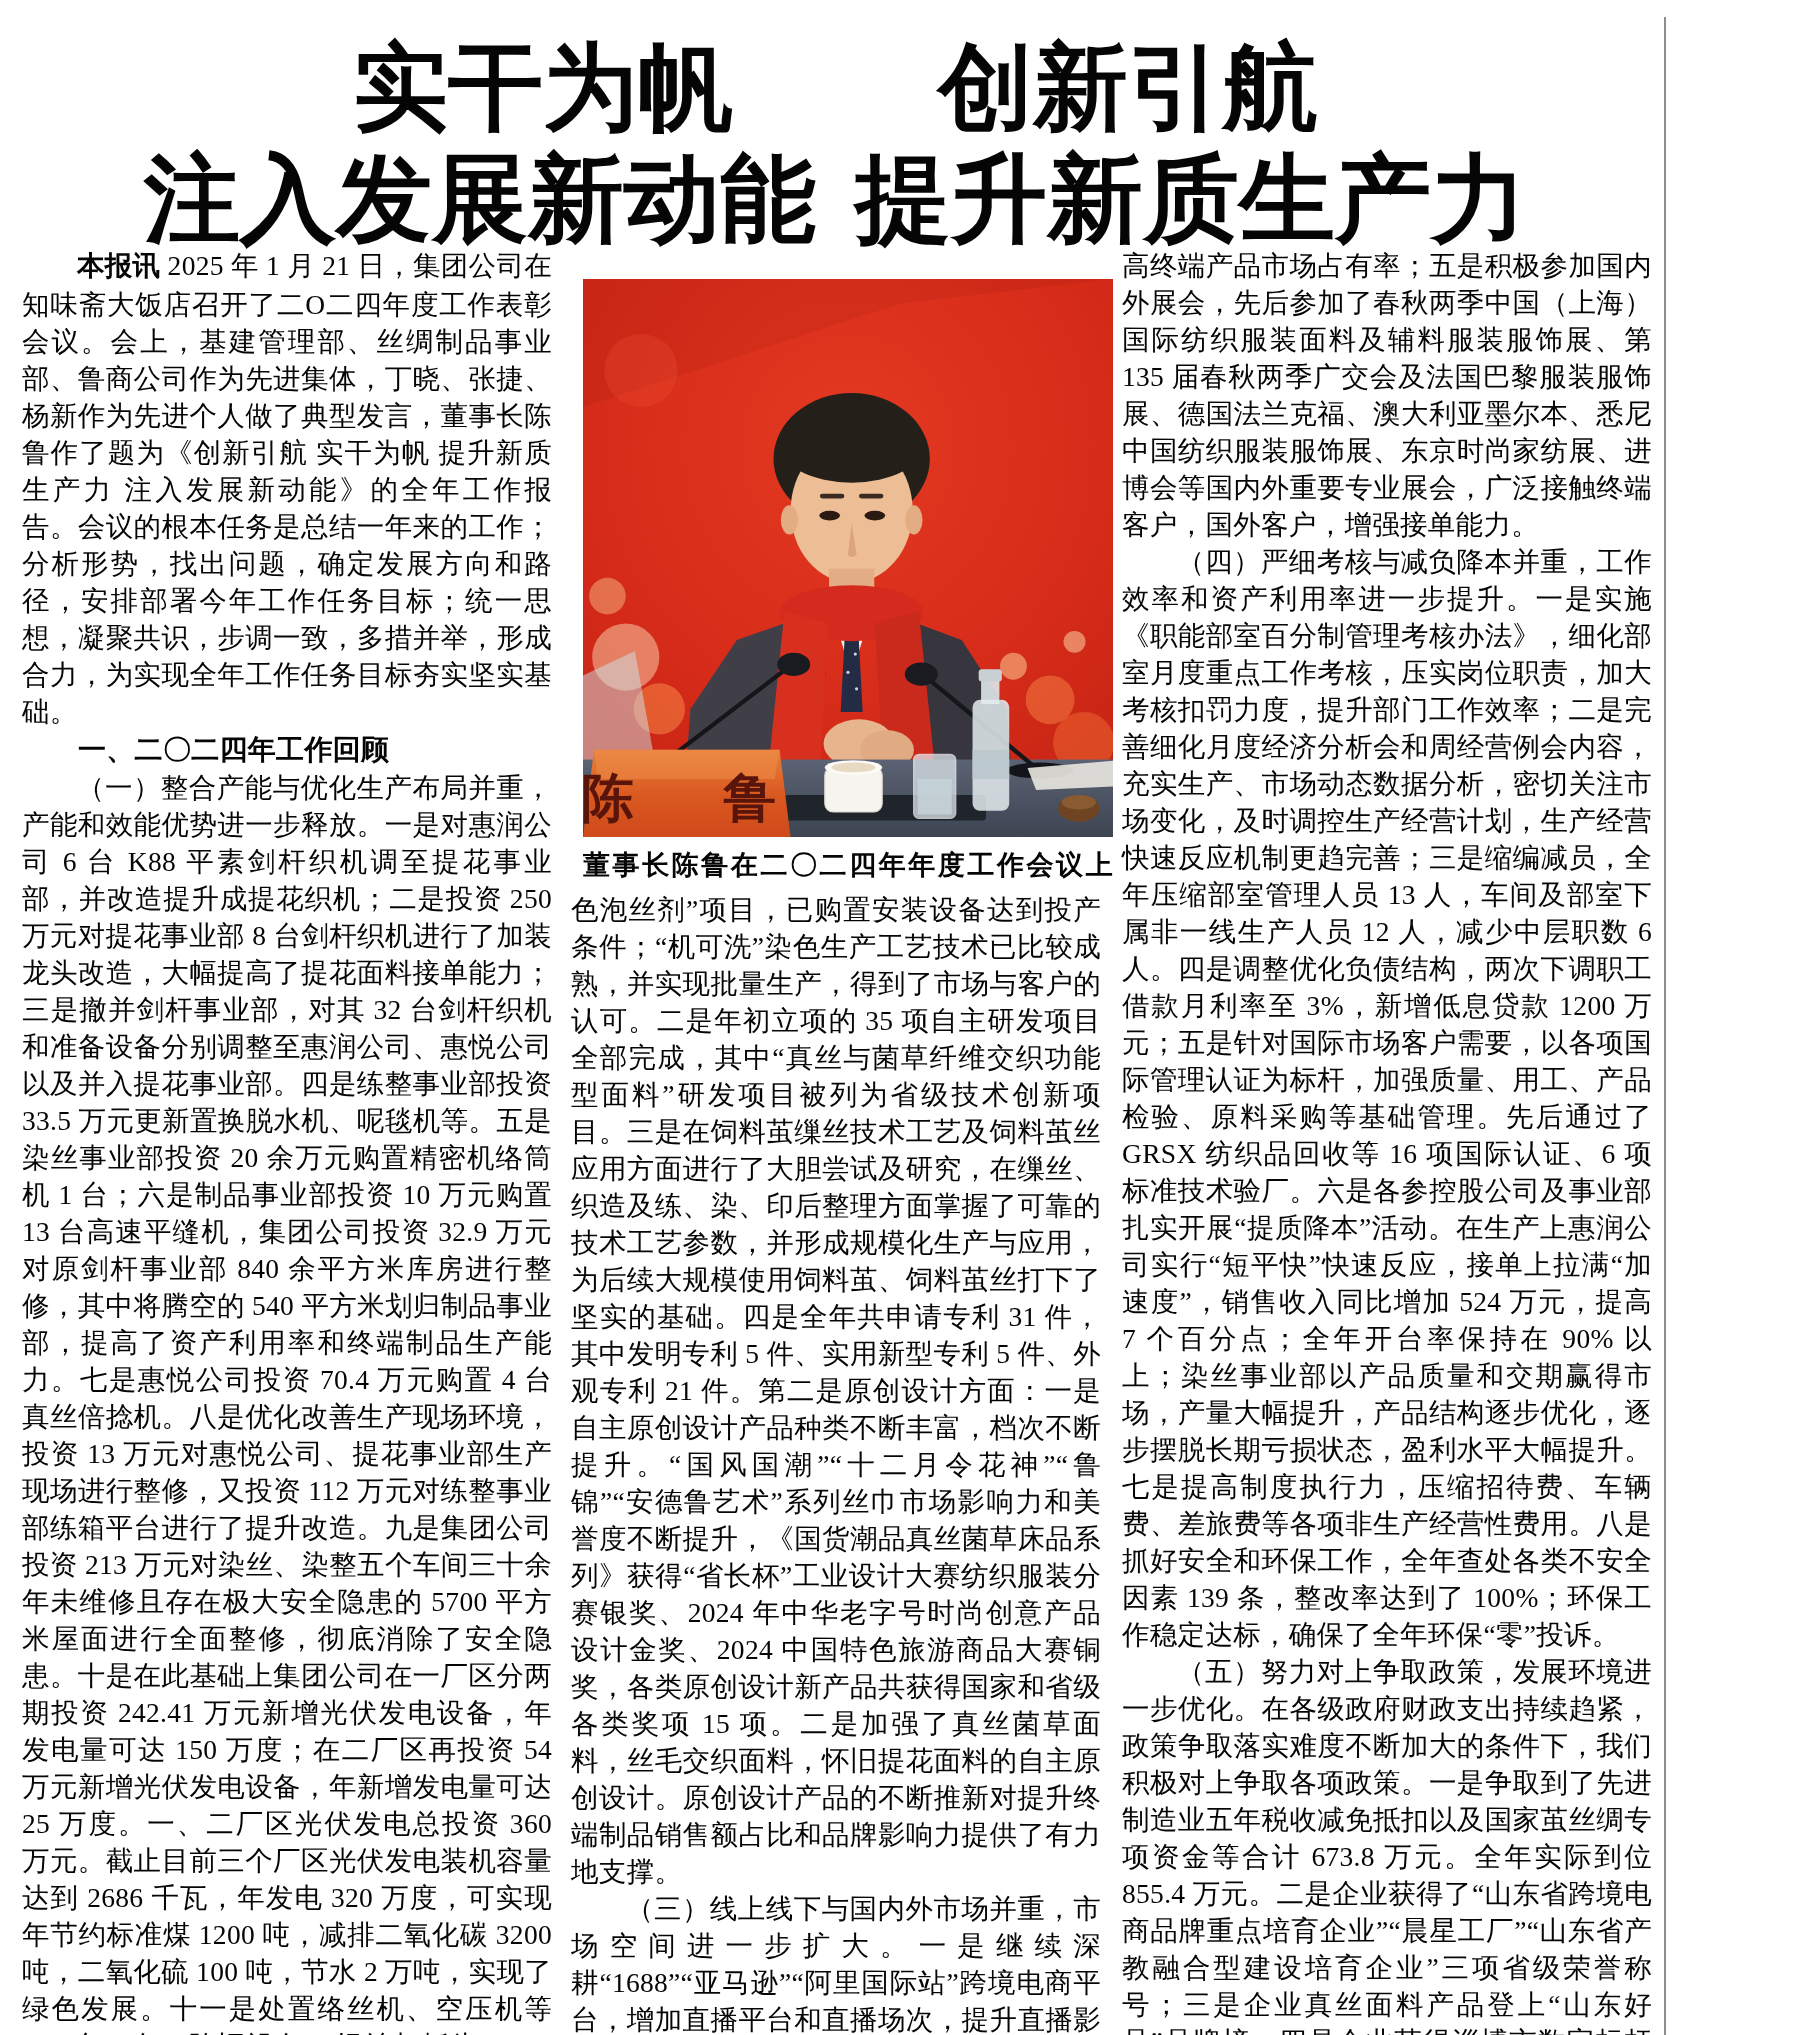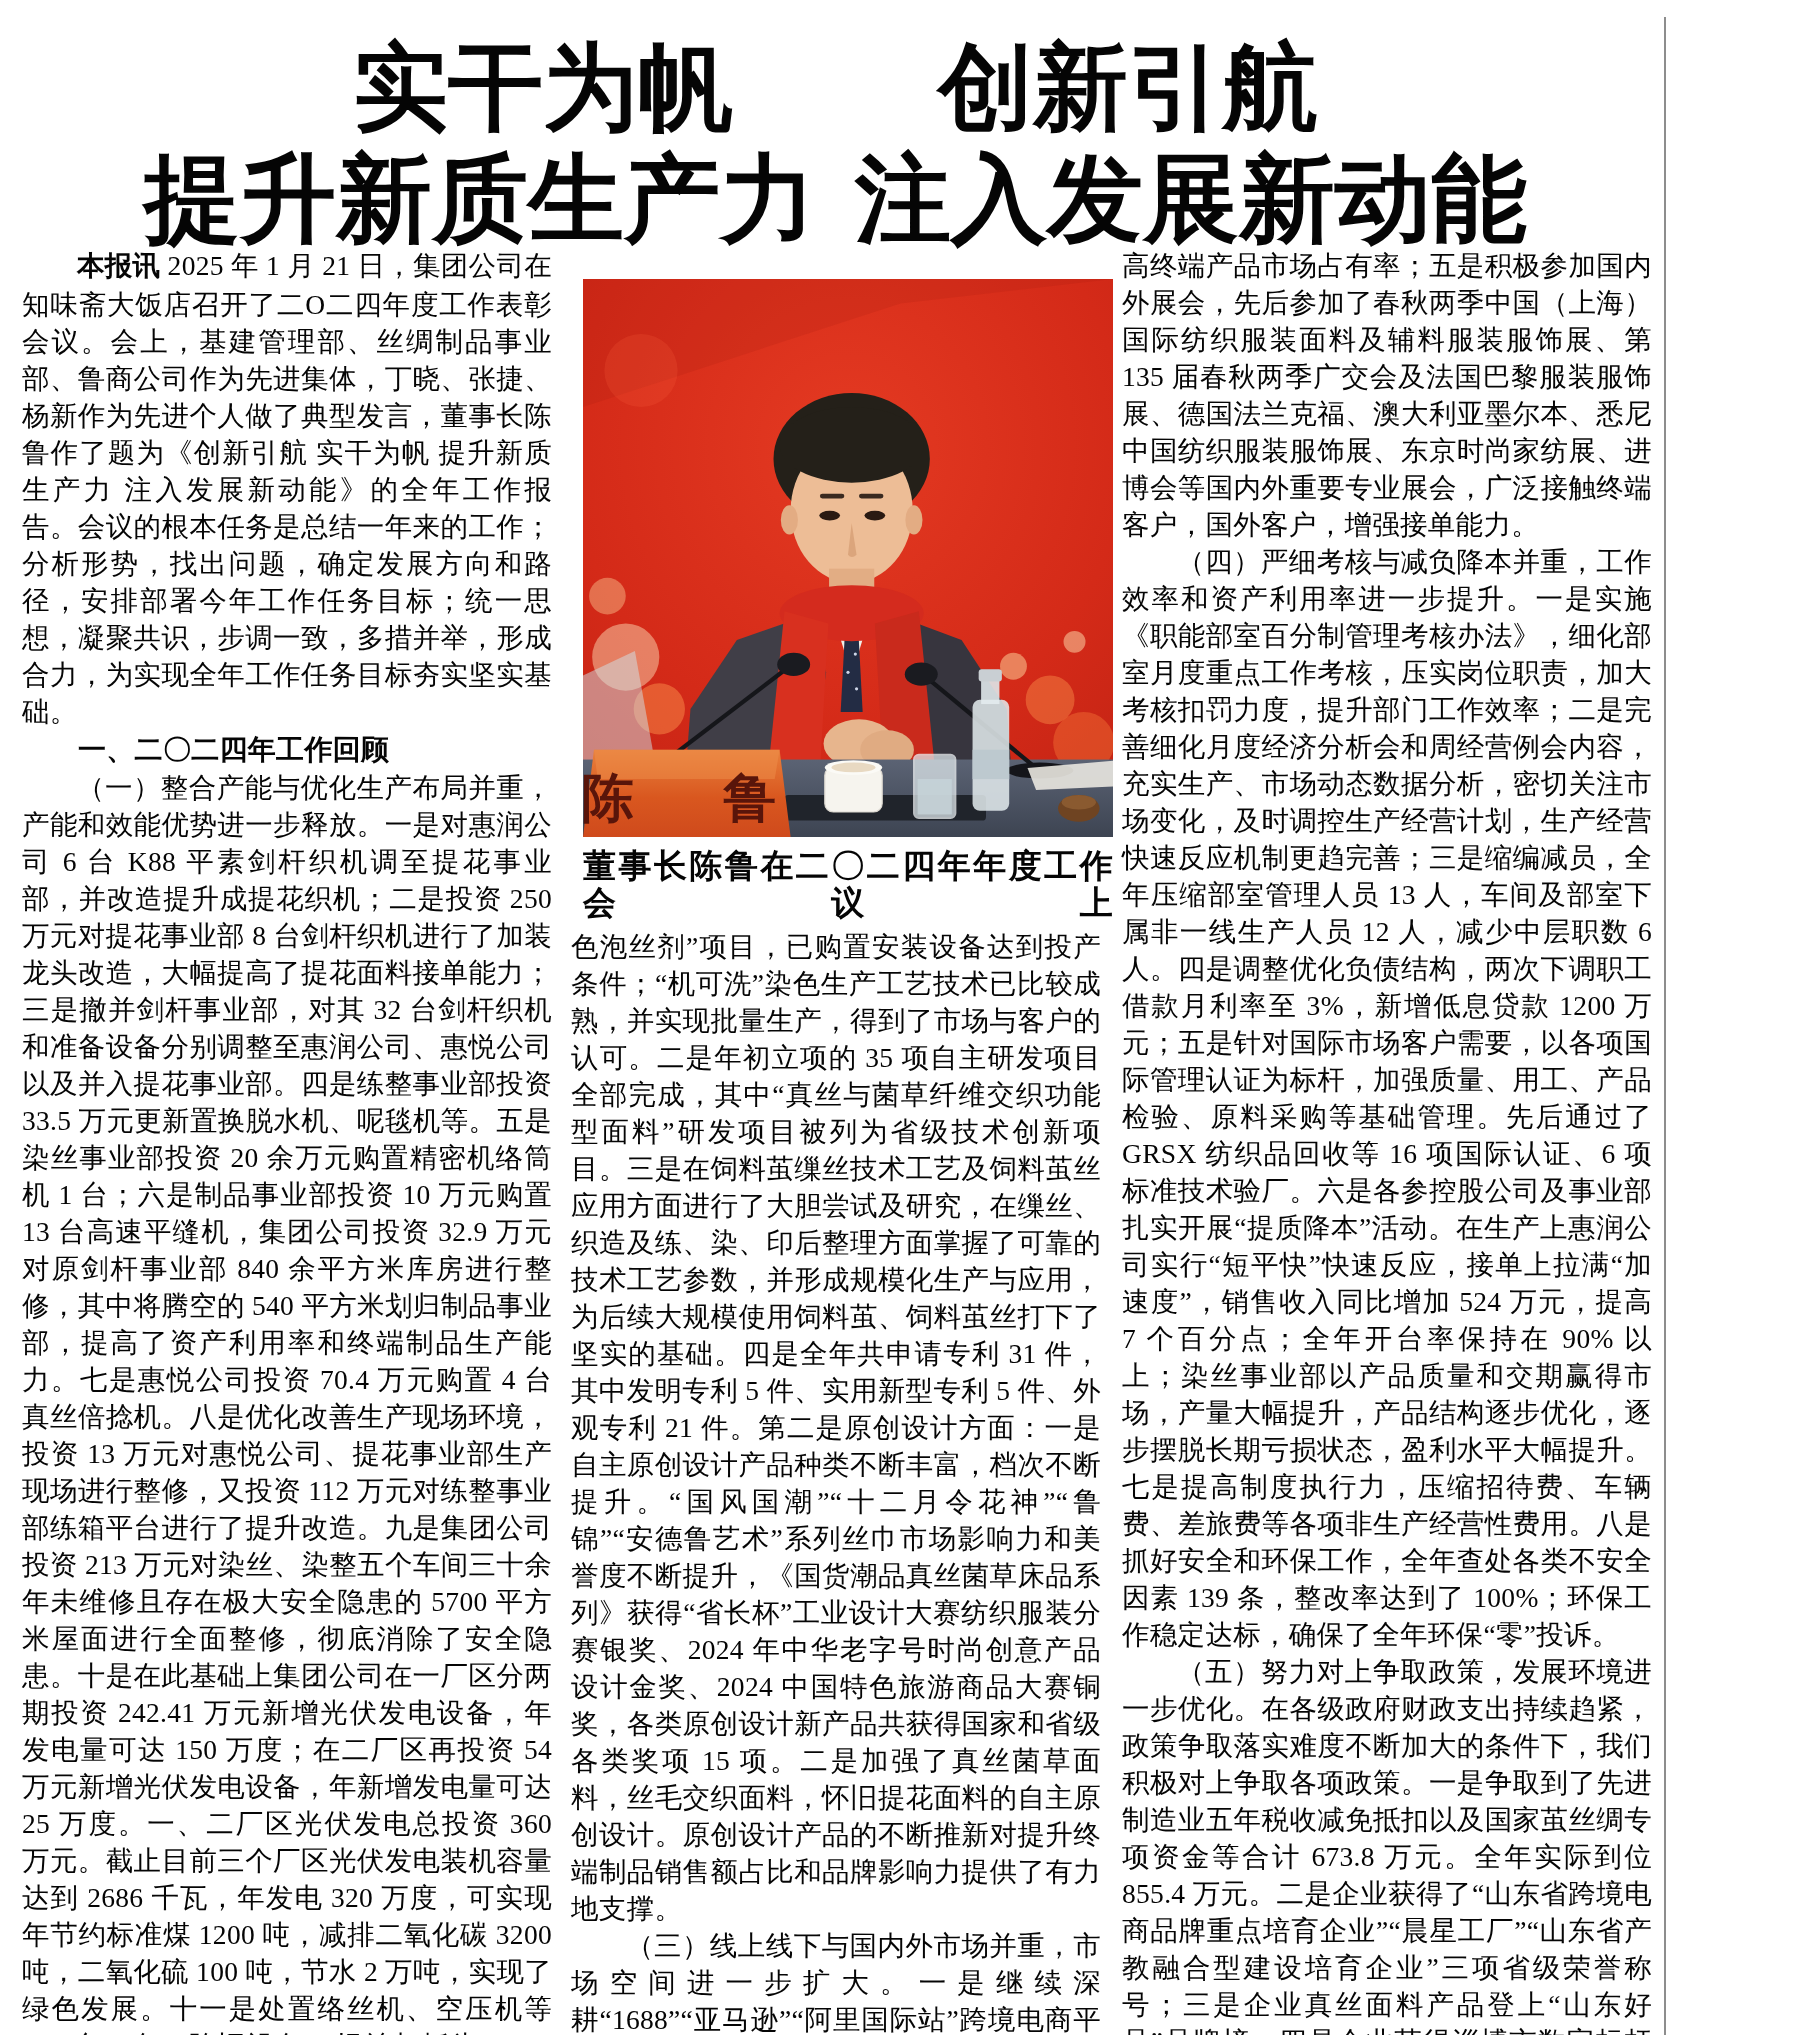--- a/index.html
+++ b/index.html
@@ -16,40 +16,40 @@
        text-align:justify;letter-spacing:0.3px;}
   #col1{left:22px;} #col2{left:571px;} #col3{left:1122px;}
   .col p{margin:0;text-align:justify;}
   .para.indent{text-indent:2em;}
   .section-head{font-family:"Liberation Sans","DejaVu Sans",sans-serif;font-weight:bold;
        font-size:28px;text-indent:2em;margin:1.2px 0 !important;}
   .lead{font-family:Liberation Mono, monospace;font-weight:bold;}
   
   figure{margin:32px 0 0 12px;padding:0;width:530px;}
   figure svg{display:block;width:530px;height:558px;}
-  figcaption{margin-top:9.8px;font-weight:bold;font-size:33px;line-height:37px;
+  figcaption{margin-top:9.8px;font-weight:bold;font-size:27px;line-height:37px;
        font-family:"Liberation Sans","DejaVu Sans",sans-serif;
        text-align:justify;text-align-last:justify;}
   .col2-body{margin-top:7.3px;}
 </style>
 </head>
 <body>
 
 <div class="page">
 
   <div class="v-rule"></div>
 
   <div class="headline">
     <div class="hl-row l1">
       <span>实干为帆</span>
       <span>创新引航</span>
     </div>
     <div class="hl-row l2">
+      <span>注入发展新动能</span>
       <span>提升新质生产力</span>
-      <span>注入发展新动能</span>
     </div>
   </div>
 
   <div class="col" id="col1">
     <div>
         <p class="para indent"><b class="lead">本报讯</b> 2025 年 1 月 21 日，集团公司在知味斋大饭店召开了二O二四年度工作表彰会议。会上，基建管理部、丝绸制品事业部、鲁商公司作为先进集体，丁晓、张捷、杨新作为先进个人做了典型发言，董事长陈鲁作了题为《创新引航 实干为帆 提升新质生产力 注入发展新动能》的全年工作报告。会议的根本任务是总结一年来的工作；分析形势，找出问题，确定发展方向和路径，安排部署今年工作任务目标；统一思想，凝聚共识，步调一致，多措并举，形成合力，为实现全年工作任务目标夯实坚实基础。</p>
         <p class="section-head">一、二〇二四年工作回顾</p>
         <p class="para indent">（一）整合产能与优化生产布局并重，产能和效能优势进一步释放。一是对惠润公司 6 台 K88 平素剑杆织机调至提花事业部，并改造提升成提花织机；二是投资 250 万元对提花事业部 8 台剑杆织机进行了加装龙头改造，大幅提高了提花面料接单能力；三是撤并剑杆事业部，对其 32 台剑杆织机和准备设备分别调整至惠润公司、惠悦公司以及并入提花事业部。四是练整事业部投资 33.5 万元更新置换脱水机、呢毯机等。五是染丝事业部投资 20 余万元购置精密机络筒机 1 台；六是制品事业部投资 10 万元购置 13 台高速平缝机，集团公司投资 32.9 万元对原剑杆事业部 840 余平方米库房进行整修，其中将腾空的 540 平方米划归制品事业部，提高了资产利用率和终端制品生产能力。七是惠悦公司投资 70.4 万元购置 4 台真丝倍捻机。八是优化改善生产现场环境，投资 13 万元对惠悦公司、提花事业部生产现场进行整修，又投资 112 万元对练整事业部练箱平台进行了提升改造。九是集团公司投资 213 万元对染丝、染整五个车间三十余年未维修且存在极大安全隐患的 5700 平方米屋面进行全面整修，彻底消除了安全隐患。十是在此基础上集团公司在一厂区分两期投资 242.41 万元新增光伏发电设备，年发电量可达 150 万度；在二厂区再投资 54 万元新增光伏发电设备，年新增发电量可达 25 万度。一、二厂区光伏发电总投资 360 万元。截止目前三个厂区光伏发电装机容量达到 2686 千瓦，年发电 320 万度，可实现年节约标准煤 1200 吨，减排二氧化碳 3200 吨，二氧化硫 100 吨，节水 2 万吨，实现了绿色发展。十一是处置络丝机、空压机等 144 台（套）陈旧设备，损益相抵为 140.6 万元；十二是进一步提高闲置房地产利用率，投资 18 万元将二厂区废弃车棚改建为钢结构仓库、新建营业房 2 间，新建房产 411 平方米，全年新增出租面积 2317 平方米，出租面积达到 2.68 万平方米，占全部可出租房产面积的 90%。</p>
       </div>
   </div>

